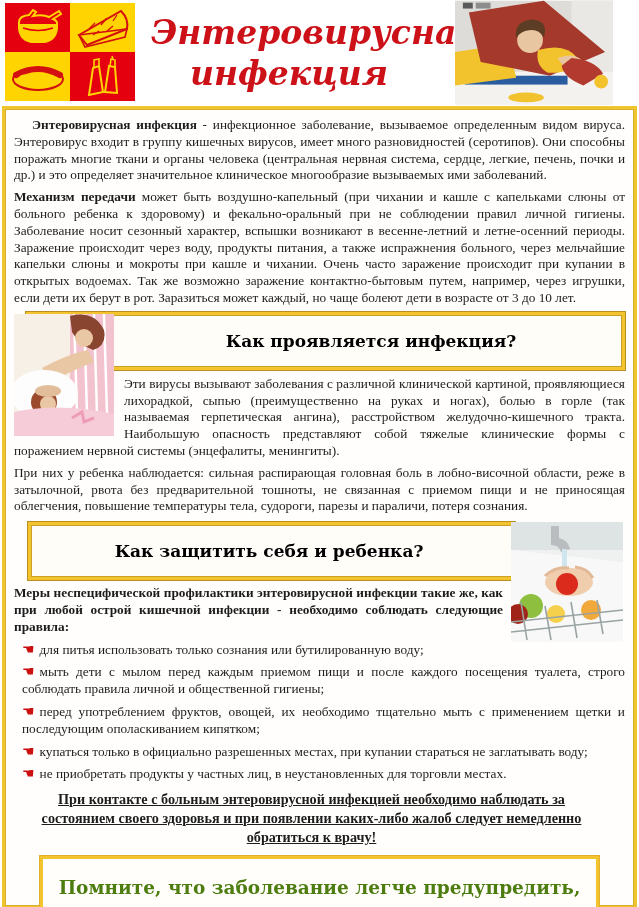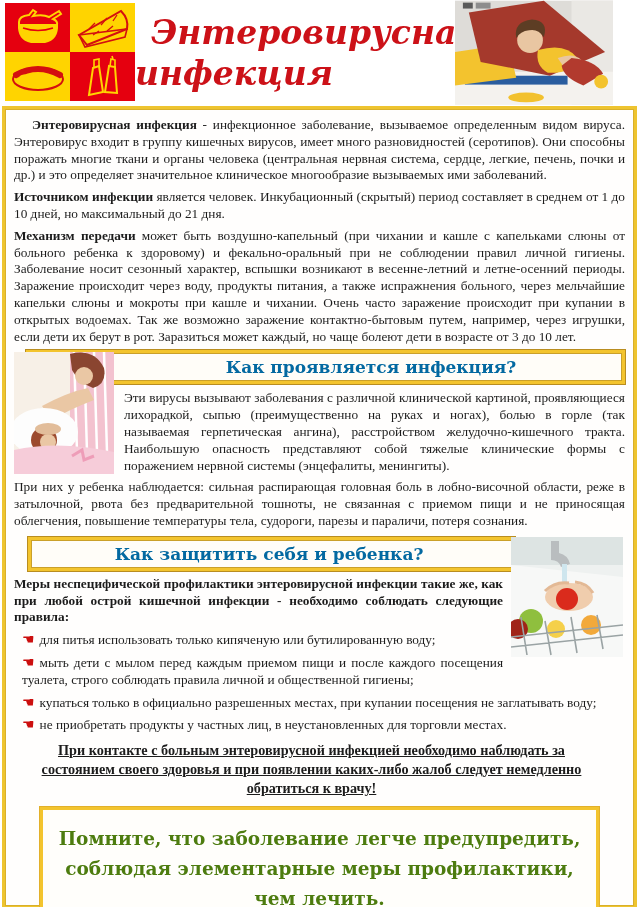--- a/index.html
+++ b/index.html
@@ -18,43 +18,43 @@
   .tile{display:flex;align-items:center;justify-content:center;}
   .tile.red{background:#e5000f;}
   .tile.yellow{background:#ffd400;}
   .title-block{flex:1;padding-top:12px;min-width:0;}
   .title-line{
     font-family:"DejaVu Serif", serif;
     font-weight:bold;font-style:italic;
     font-size:33px;color:#cc1118;line-height:1.25;white-space:nowrap;
   }
   .title-line.l1{padding-left:16px;}
-  .title-line.l2{text-align:left;padding-right:12px;}
+  .title-line.l2{text-align:center;padding-right:12px;}
   .header-photo{flex:0 0 auto;width:158px;height:105px;margin-right:26px;}
   
   .main-frame{
     margin:1px 2px 0 2px;
     border:3px solid #eec42f;
     box-shadow:inset 0 0 0 1px #d9b02a;
     padding:3px 9px 0 9px;
     height:794px;
     background:#fffefd;
   }
   p{margin:5px 0;text-align:justify;font-size:13.3px;line-height:16.8px;}
   .indent{text-indent:18px;}
   b.lead{font-weight:bold;}
   
   .section-box{
     border:3px solid #f3c42e;
     box-shadow:0 0 0 1px #b98d20, inset 0 0 0 1px #caa02a;
     background:#fffdf8;
     text-align:center;
     font-family:"DejaVu Serif", serif;
-    font-weight:bold;font-size:17px;color:#0369a1;
-    padding:4px 4px;
+    font-weight:bold;font-size:17px;color:#000000;
+    padding:16px 4px;
   }
   .sym-header{margin:3px 0 6px 12px;}
   .prev-header{margin:2px 110px 5px 14px;}
   .photo-left{float:left;width:100px;height:122px;margin:2px 10px 2px 0;}
   .photo-right{float:right;width:112px;height:120px;margin:0 2px 4px 8px;}
   .bold-para{font-weight:bold;}
   
   ul.rules{list-style:none;margin:4px 0 2px 0;padding:0;}
   ul.rules li{
     text-align:justify;font-size:13.3px;line-height:16.8px;margin:5px 0;
@@ -139,21 +139,20 @@
       <circle cx="148" cy="82" r="7" fill="#f3c32e"></circle>
       <ellipse cx="72" cy="98" rx="18" ry="5" fill="#f2c12e"></ellipse>
     </svg>
   </div>
 </div>
 
 <div class="main-frame">
 
   <p class="indent"><b class="lead">Энтеровирусная инфекция</b><span> - инфекционное заболевание, вызываемое определенным видом вируса. Энтеровирус входит в группу кишечных вирусов, имеет много разновидностей (серотипов). Они способны поражать многие ткани и органы человека (центральная нервная система, сердце, легкие, печень, почки и др.) и это определяет значительное клиническое многообразие вызываемых ими заболеваний.</span></p>
 
-  <p><b class="lead">Источником инфекции</b><span> является человек. Инкубационный (скрытый) период составляет в среднем от 1 до 10 дней, но максимальный до 21 дня.</span></p>
 
   <p><b class="lead">Механизм передачи</b><span> может быть воздушно-капельный (при чихании и кашле с капельками слюны от больного ребенка к здоровому) и фекально-оральный при не соблюдении правил личной гигиены. Заболевание носит сезонный характер, вспышки возникают в весенне-летний и летне-осенний периоды. Заражение происходит через воду, продукты питания, а также испражнения больного, через мельчайшие капельки слюны и мокроты при кашле и чихании. Очень часто заражение происходит при купании в открытых водоемах. Так же возможно заражение контактно-бытовым путем, например, через игрушки, если дети их берут в рот. Заразиться может каждый, но чаще болеют дети в возрасте от 3 до 10 лет.</span></p>
 
   <div class="clearfix">
     <div class="photo-left">
       <svg width="100" height="122" viewBox="0 0 100 122">
         <rect width="100" height="122" fill="#f7f0e7"></rect>
         <rect x="56" y="0" width="44" height="100" fill="#f3c2cf"></rect>
         <path d="M60 0 L63 100 M70 0 L73 100 M80 0 L83 100 M90 0 L93 100" stroke="#ffffff" stroke-width="2.5"></path>
         <path d="M56,2 Q80,-4 90,16 Q93,32 79,36 Q64,30 58,18 Z" fill="#8a4530"></path>
@@ -187,23 +186,24 @@
         <circle cx="7" cy="92" r="10" fill="#a02418"></circle>
         <circle cx="80" cy="88" r="10" fill="#f2a93b"></circle>
         <circle cx="45" cy="92" r="9" fill="#f5d04a"></circle>
         <path d="M0,100 L112,88 M0,110 L112,98 M10,80 L16,118 M34,84 L40,118 M60,80 L66,116 M86,78 L92,112" stroke="#9aa3a4" stroke-width="1.6" fill="none"></path>
       </svg>
     </div>
     <div class="section-box prev-header">Как защитить себя и ребенка?</div>
     <p class="bold-para">Меры неспецифической профилактики энтеровирусной инфекции такие же, как при любой острой кишечной инфекции - необходимо соблюдать следующие правила:</p>
 
     <ul class="rules">
-      <li><span class="hand">☚</span><span>для питья использовать только кипяченую или бутилированную воду;</span></li>
+      <li><span class="hand">☚</span><span>для питья использовать только сознания или бутилированную воду;</span></li>
       <li><span class="hand">☚</span><span>мыть дети с мылом перед каждым приемом пищи и после каждого посещения туалета, строго соблюдать правила личной и общественной гигиены;</span></li>
-      <li><span class="hand">☚</span><span>купаться только в официально разрешенных местах, при купании посещения не заглатывать воду;</span></li>
+      <li><span class="hand">☚</span><span>перед употреблением фруктов, овощей, их необходимо тщательно мыть с применением щетки и последующим ополаскиванием кипятком;</span></li>
+      <li><span class="hand">☚</span><span>купаться только в официально разрешенных местах, при купании стараться не заглатывать воду;</span></li>
       <li><span class="hand">☚</span><span>не приобретать продукты у частных лиц, в неустановленных для торговли местах.</span></li>
     </ul>
 
     <p class="contact-warning">При контакте с больным энтеровирусной инфекцией необходимо наблюдать за состоянием своего здоровья и при появлении каких-либо жалоб следует немедленно обратиться к врачу!</p>
   </div>
 
   <div class="footer-box">
     <div class="footer-line">Помните, что заболевание легче предупредить,</div>
     <div class="footer-line">соблюдая элементарные меры профилактики, чем лечить.</div>
   </div>

